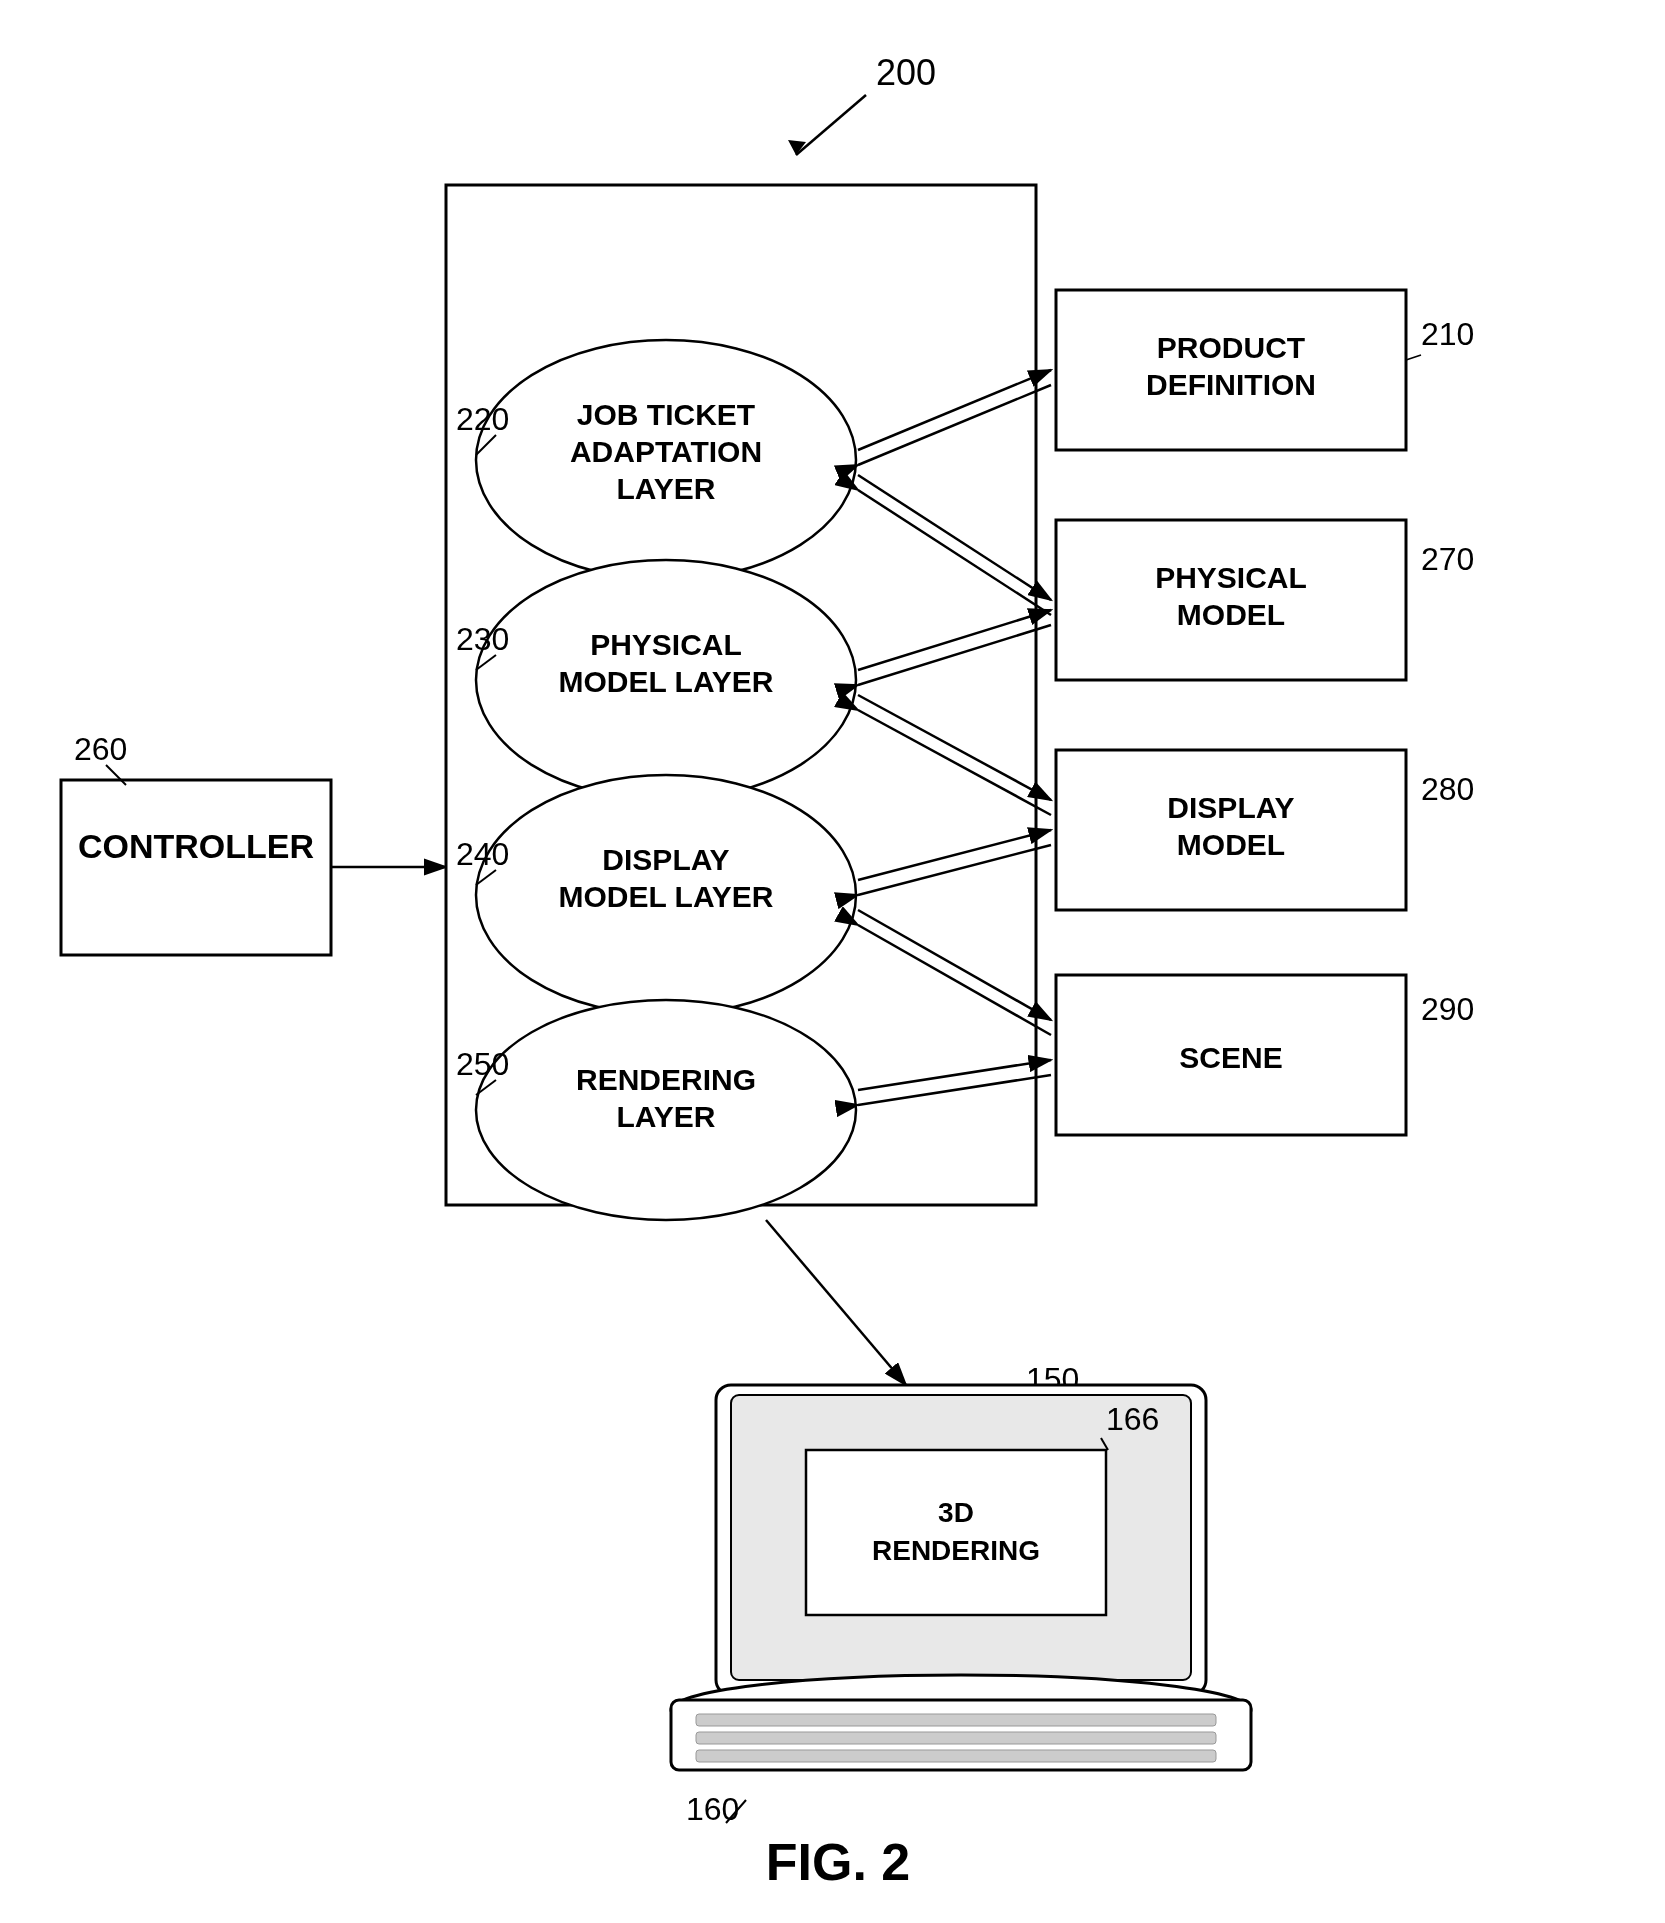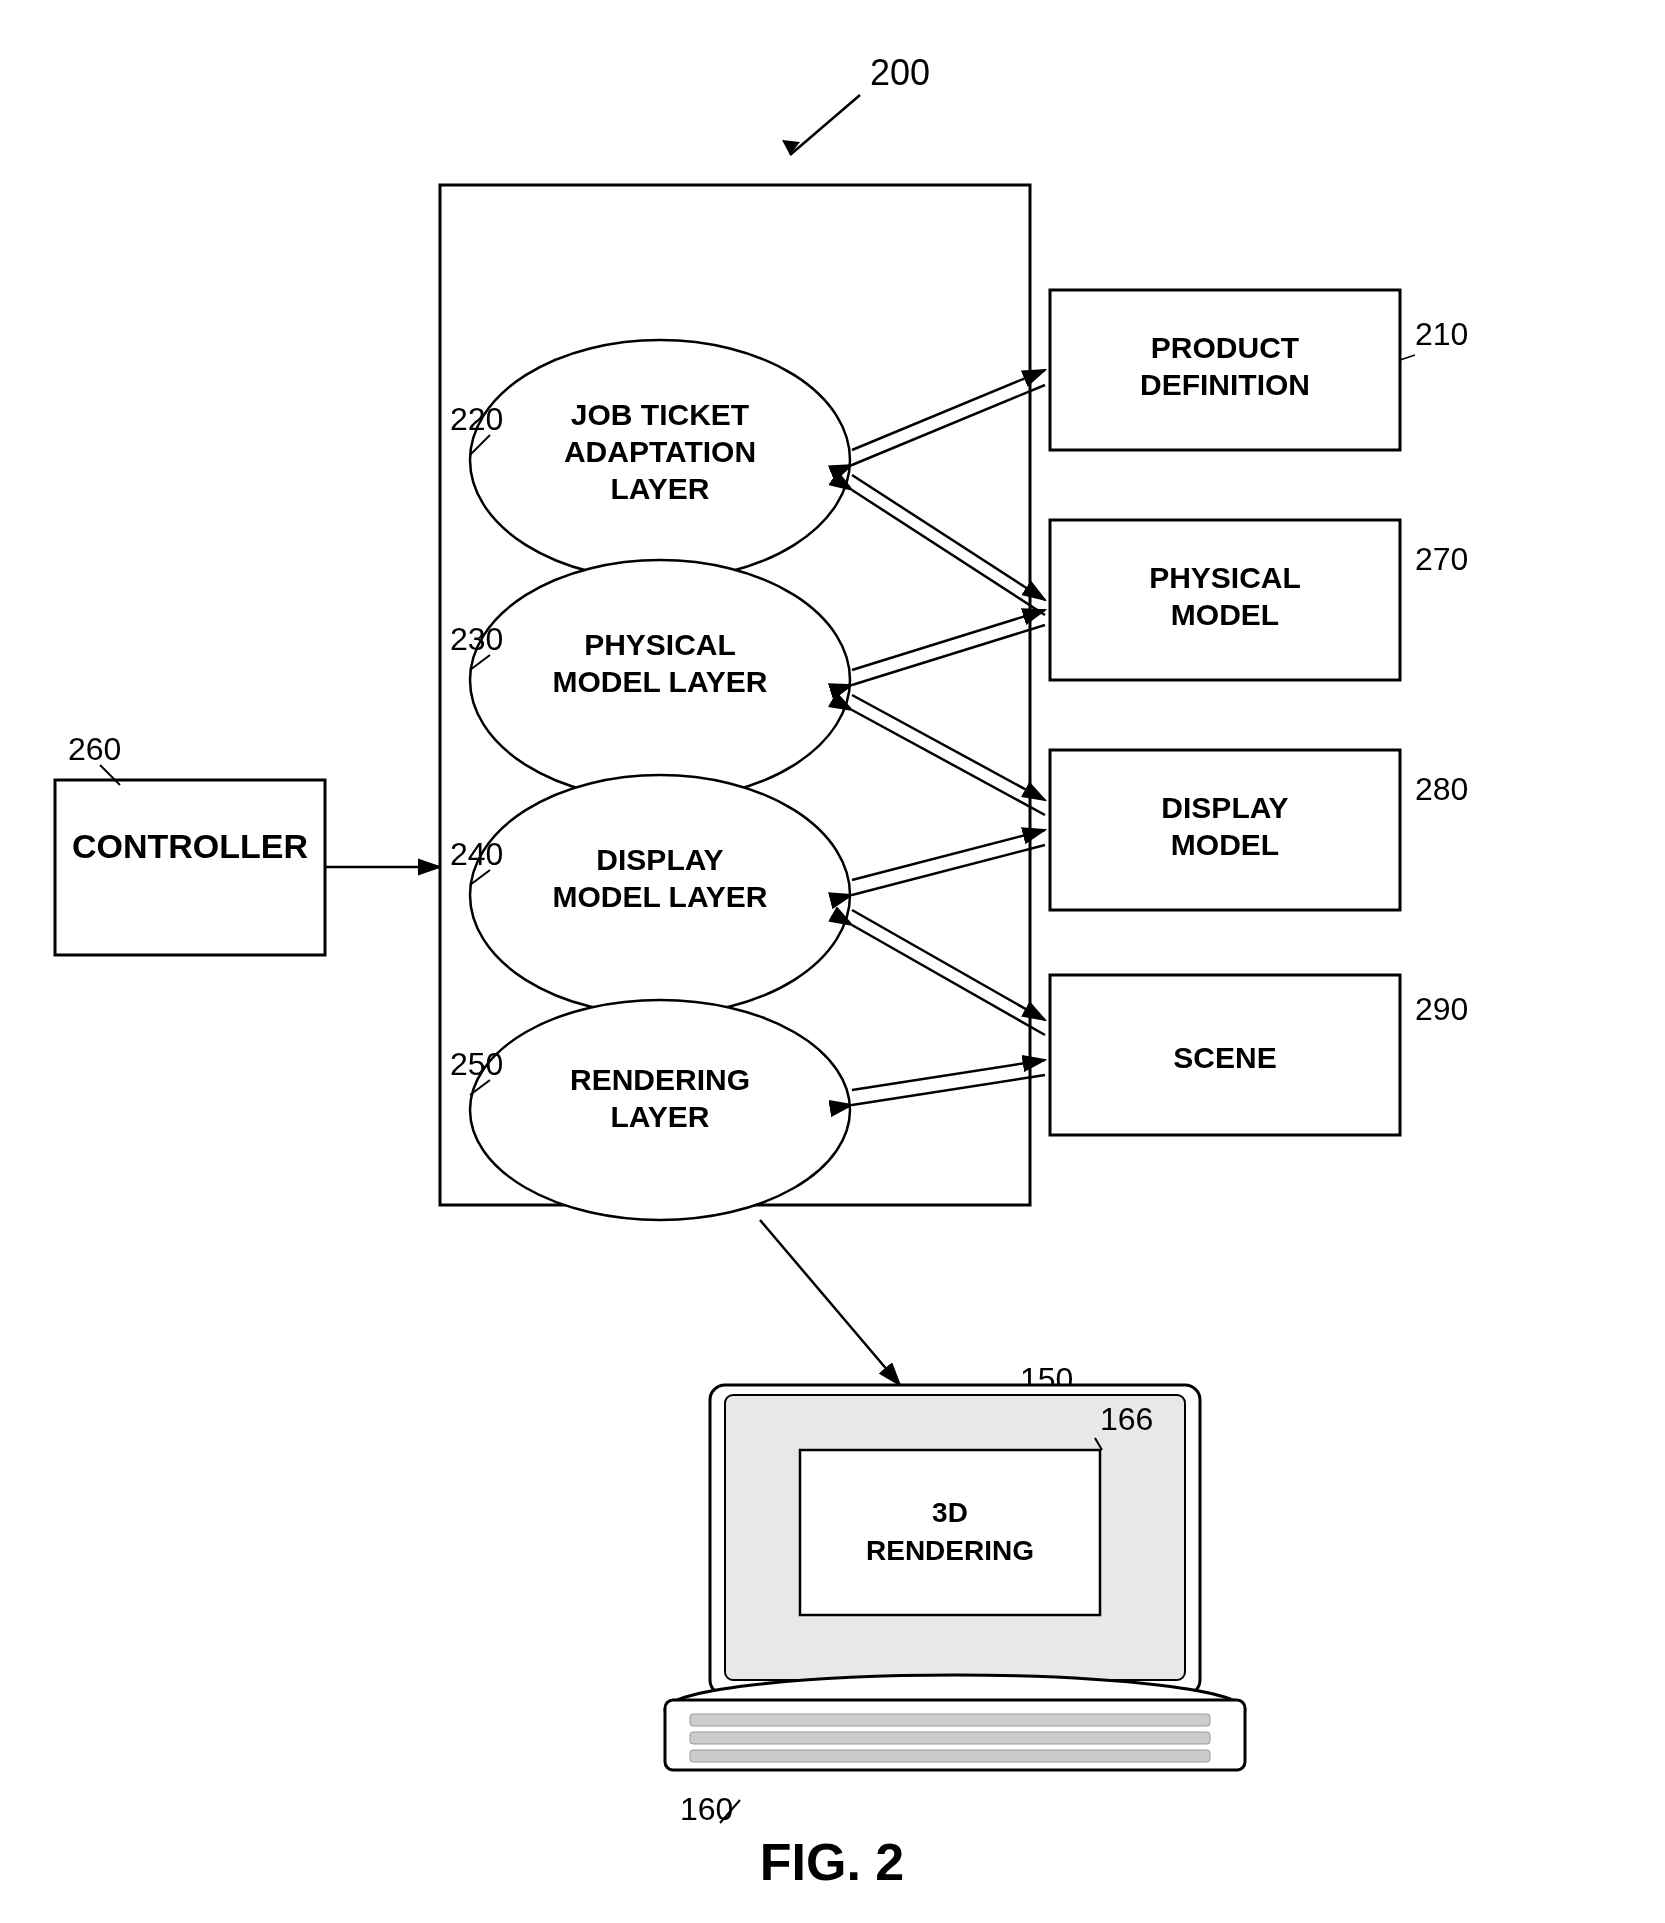--- a/index.html
+++ b/index.html
@@ -6,21 +6,21 @@
     body {
       width: 1665px;
       height: 1923px;
       background: #ffffff;
       font-family: Arial, sans-serif;
       position: relative;
       overflow: hidden;
     }
     .diagram-container {
       position: absolute;
-      top: 0; left: 0;
+      top: 0; left: 6px;
       width: 1425px;
       height: 1923px;
       border-radius: 9px;
     }
     svg {
       width: 1665px;
       height: 1923px;
     }
   </style>
 </head>

